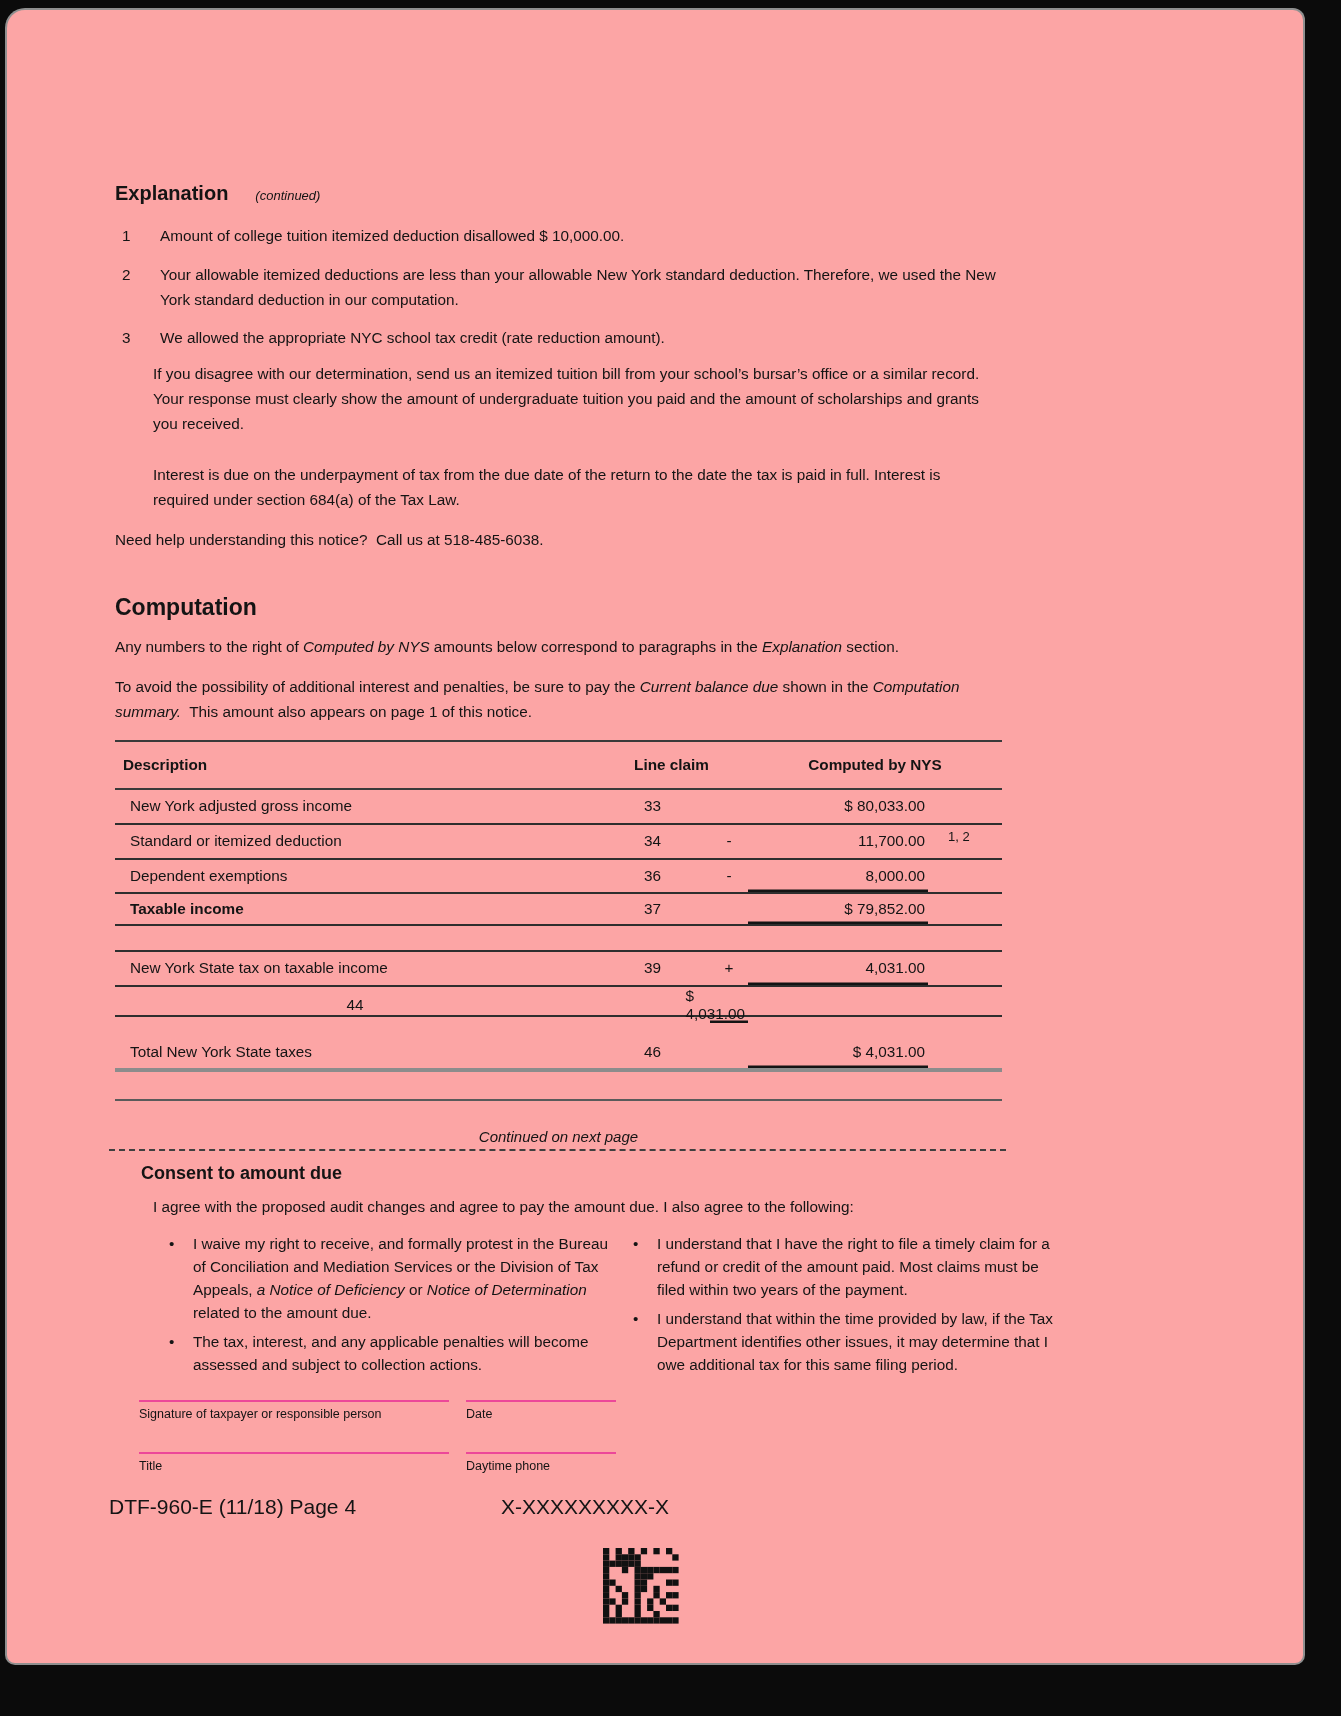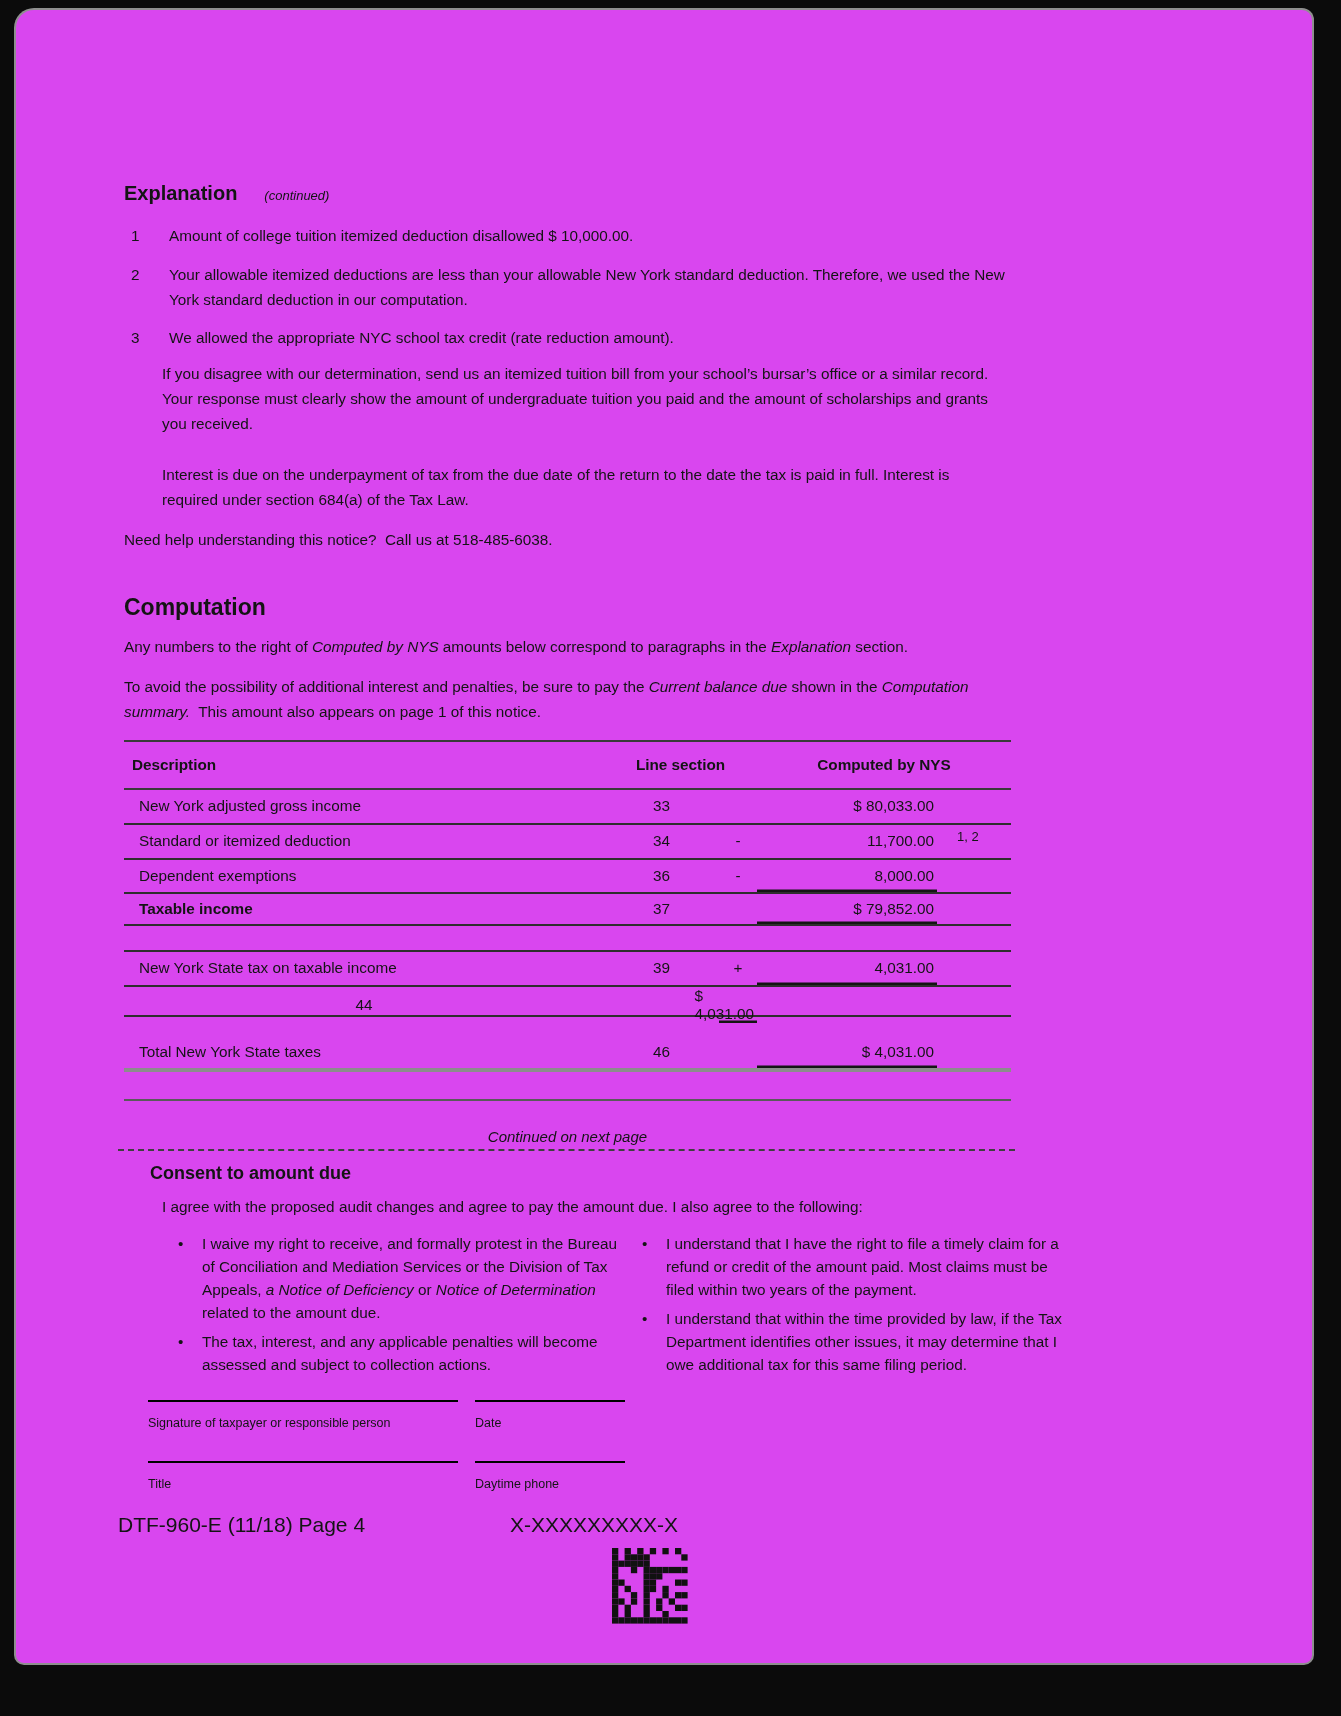--- a/index.html
+++ b/index.html
@@ -1,22 +1,22 @@
 <!DOCTYPE html>
 <html><head>
 <meta charset="utf-8">
 <style>
   html,body{margin:0;padding:0;}
   body{
     width:1341px;height:1716px;position:relative;background:#0b0b0b;
     font-family:"Liberation Sans",sans-serif;color:#141414;overflow:hidden;
   }
   .page{
-    position:absolute;left:16px;top:10px;width:1296px;height:1653px;
-    background:#d946ef;border-radius:18px 10px 8px 8px;
+    position:absolute;left:7px;top:10px;width:1296px;height:1653px;
+    background:#fca5a5;border-radius:18px 10px 8px 8px;
     box-shadow:0 0 0 2px #8f8f8f;
   }
   .content{margin-left:108px;padding-top:170px;width:905px;}
   .bt{font-size:15.3px;line-height:25px;}
   .i{font-style:italic;}
   .pw{white-space:pre-wrap;}
   .exp-heading{margin:0;font-size:20px;line-height:26px;font-weight:bold;}
   .exp-heading .note{font-weight:normal;font-style:italic;margin-left:7px;}
   .exp-item{display:flex;margin-top:14px;width:884px;}
   .exp-item .num{width:38px;flex:none;padding-left:7px;}
@@ -59,21 +59,21 @@
   .bullet{display:flex;font-size:15.3px;line-height:23px;}
   .bullet .dot{width:24px;flex:none;padding-left:2px;}
   .col-left .btxt{width:420px;}
   .col-right .btxt{width:400px;}
   .bullet + .bullet{margin-top:6px;}
   .sig-block{margin:24px 0 0 24px;width:650px;}
   .sig-row{display:flex;}
   .sig-row + .sig-row{margin-top:30px;}
   .sig-col1{width:310px;}
   .sig-col2{width:150px;margin-left:17px;}
-  .sig-field{border-top:2px solid #000000;padding-top:14px;font-size:12.5px;line-height:15px;}
+  .sig-field{border-top:2px solid #ec4899;padding-top:5px;font-size:12.5px;line-height:15px;}
   .footer{position:relative;margin-top:24px;height:20px;font-size:21px;line-height:18px;}
   .fid{position:absolute;left:-6px;top:0;}
   .fdoc{position:absolute;left:386px;top:0;}
   .barcode{position:absolute;left:596px;top:1538px;width:76px;height:76px;}
   .barcode svg rect{fill:#111;}
 </style>
 </head>
 <body>
 
 <div class="page">
@@ -101,21 +101,21 @@
 
     <h2 class="comp-heading">Computation</h2>
 
     <p class="comp-para bt"><span>Any numbers to the right of </span><span class="i">Computed by NYS</span><span> amounts below correspond to paragraphs in the </span><span class="i">Explanation</span><span> section.</span></p>
 
     <p class="comp-para bt m7"><span>To avoid the possibility of additional interest and penalties, be sure to pay the </span><span class="i">Current balance due</span><span> shown in the </span><span class="i">Computation summary.</span><span class="pw">  This amount also appears on page 1 of this notice.</span></p>
 
     <div class="ctable">
       <div class="thead">
         <div class="th-desc">Description</div>
-        <div class="th-line">Line section</div>
+        <div class="th-line">Line claim</div>
         <div class="th-amt">Computed by NYS</div>
       </div>
 
       <div class="trow h33">
         <div class="cell desc">New York adjusted gross income</div>
         <div class="cell line">33</div>
         <div class="cell sign"></div>
         <div class="cell amt">$ 80,033.00</div>
         <div class="cell note"></div>
       </div>

